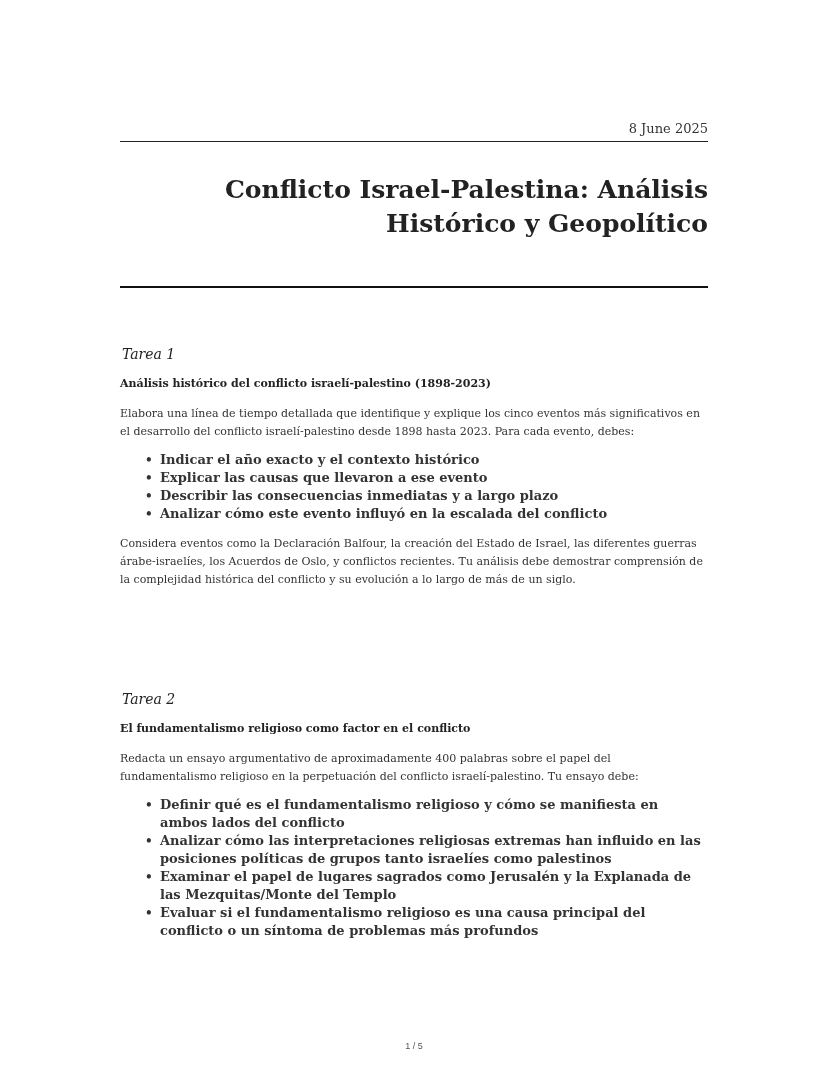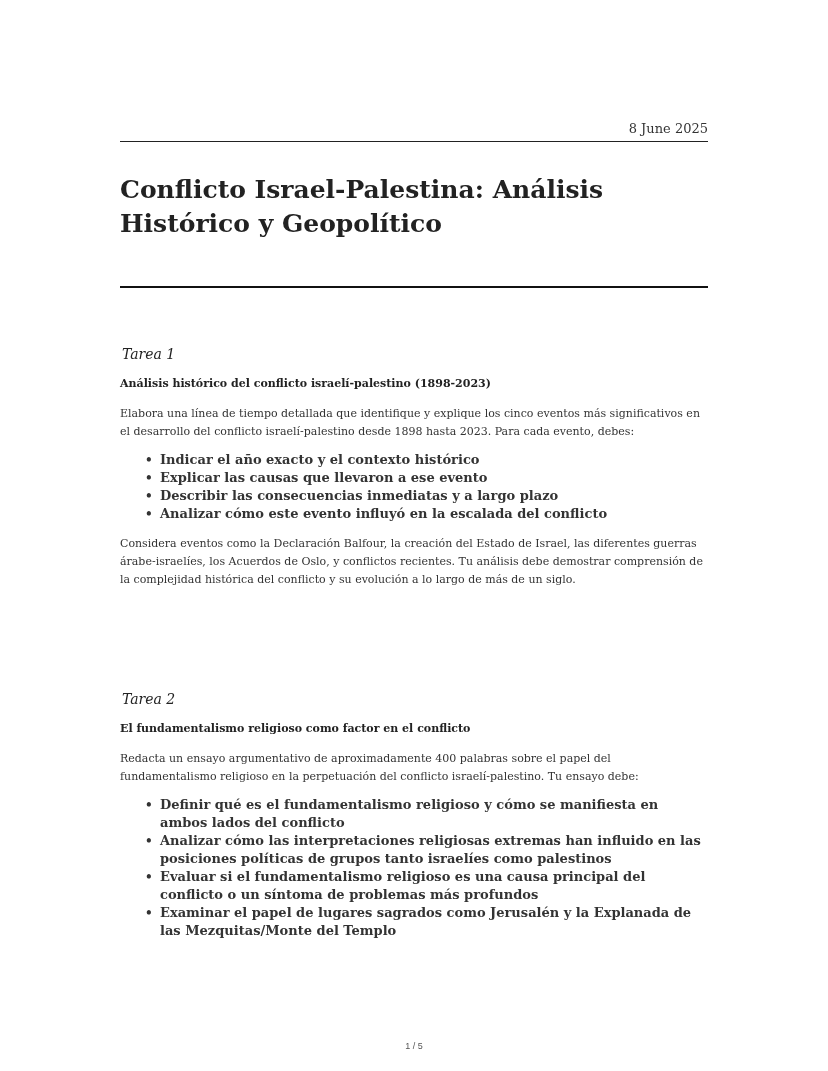--- a/index.html
+++ b/index.html
@@ -1,21 +1,21 @@
 <!DOCTYPE html>
 <html><head>
 <meta charset="utf-8">
 <style>
   html, body { margin: 0; padding: 0; background: #ffffff; }
   body { width: 828px; height: 1071px; position: relative; overflow: hidden;
          font-family: "DejaVu Serif", "Liberation Serif", serif; color: #2b2b2b; }
   .page { position: absolute; left: 120px; width: 588px; top: 0; }
   .date { position: absolute; top: 121px; right: 0; font-size: 13px; color: #333; text-align: center; }
   .rule-top { position: absolute; top: 141px; left: 0; width: 588px; height: 0; border-top: 1.5px solid #222; }
-  .title { position: absolute; top: 173px; left: 0; width: 588px; text-align: left;
+  .title { position: absolute; top: 173px; left: 0; width: 588px; text-align: right;
            font-size: 25px; font-weight: bold; line-height: 34px; color: #222; margin: 0; }
   .rule-bottom { position: absolute; top: 286px; left: 0; width: 588px; height: 0; border-top: 2.5px solid #111; }
   .section { position: absolute; left: 0; width: 588px; }
   .task-label { font-style: italic; font-size: 14px; margin: 0 0 0 2px; color: #222; line-height: 22px; }
   .task-subtitle { font-weight: bold; font-size: 11px; margin: 10px 0 0 0; line-height: 18px; color: #222; }
   .para { font-size: 11px; line-height: 18px; margin: 12px 0 0 0; color: #333; }
   ul.items { margin: 10px 0 0 0; padding: 0 0 0 40px; font-size: 13px; line-height: 18px; color: #333; list-style: none; font-weight: bold; }
   ul.items li { position: relative; padding-left: 0; }
   ul.items li::before { content: "•"; position: absolute; left: -15px; top: 0; font-size: 12px; }
   .pagenum { position: absolute; top: 1041px; left: 0; width: 828px; text-align: center; font-size: 9px; color: #555;
@@ -43,19 +43,19 @@
     <p class="para">Considera eventos como la Declaración Balfour, la creación del Estado de Israel, las diferentes guerras árabe-israelíes, los Acuerdos de Oslo, y conflictos recientes. Tu análisis debe demostrar comprensión de la complejidad histórica del conflicto y su evolución a lo largo de más de un siglo.</p>
   </div>
 
   <div class="section" style="top:688px;">
     <div class="task-label">Tarea 2</div>
     <div class="task-subtitle">El fundamentalismo religioso como factor en el conflicto</div>
     <p class="para">Redacta un ensayo argumentativo de aproximadamente 400 palabras sobre el papel del fundamentalismo religioso en la perpetuación del conflicto israelí-palestino. Tu ensayo debe:</p>
     <ul class="items">
       <li>Definir qué es el fundamentalismo religioso y cómo se manifiesta en ambos lados del conflicto</li>
       <li>Analizar cómo las interpretaciones religiosas extremas han influido en las posiciones políticas de grupos tanto israelíes como palestinos</li>
+      <li>Examinar el papel de lugares sagrados como Jerusalén y la Explanada de las Mezquitas/Monte del Templo</li>
       <li>Evaluar si el fundamentalismo religioso es una causa principal del conflicto o un síntoma de problemas más profundos</li>
-      <li>Examinar el papel de lugares sagrados como Jerusalén y la Explanada de las Mezquitas/Monte del Templo</li>
     </ul>
   </div>
 </div>
 
 <div class="pagenum">1 / 5</div>
 
 </body></html>

